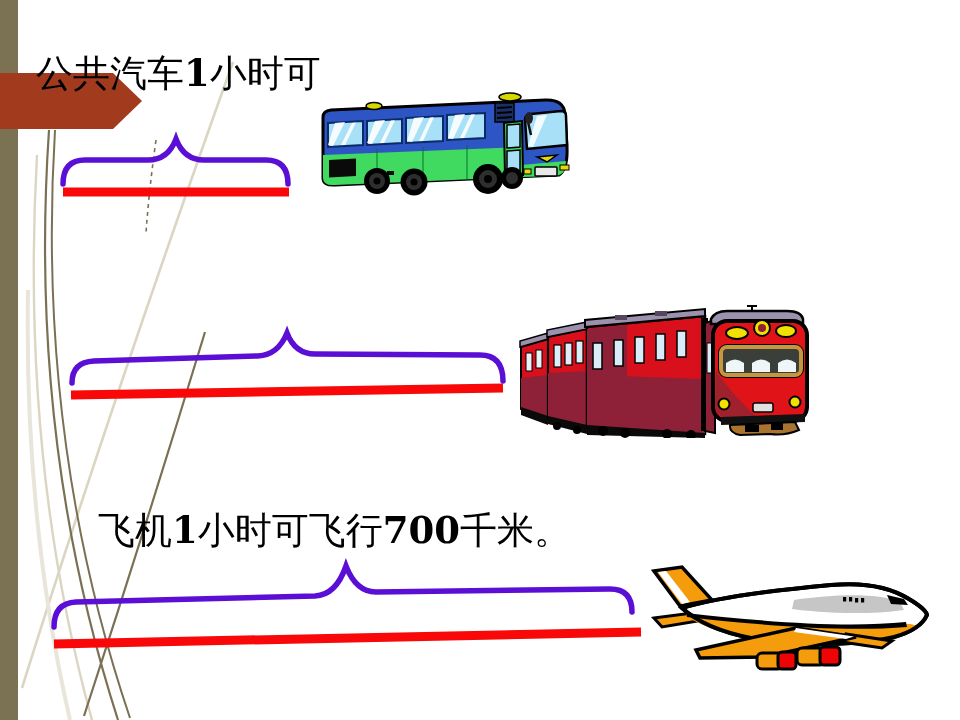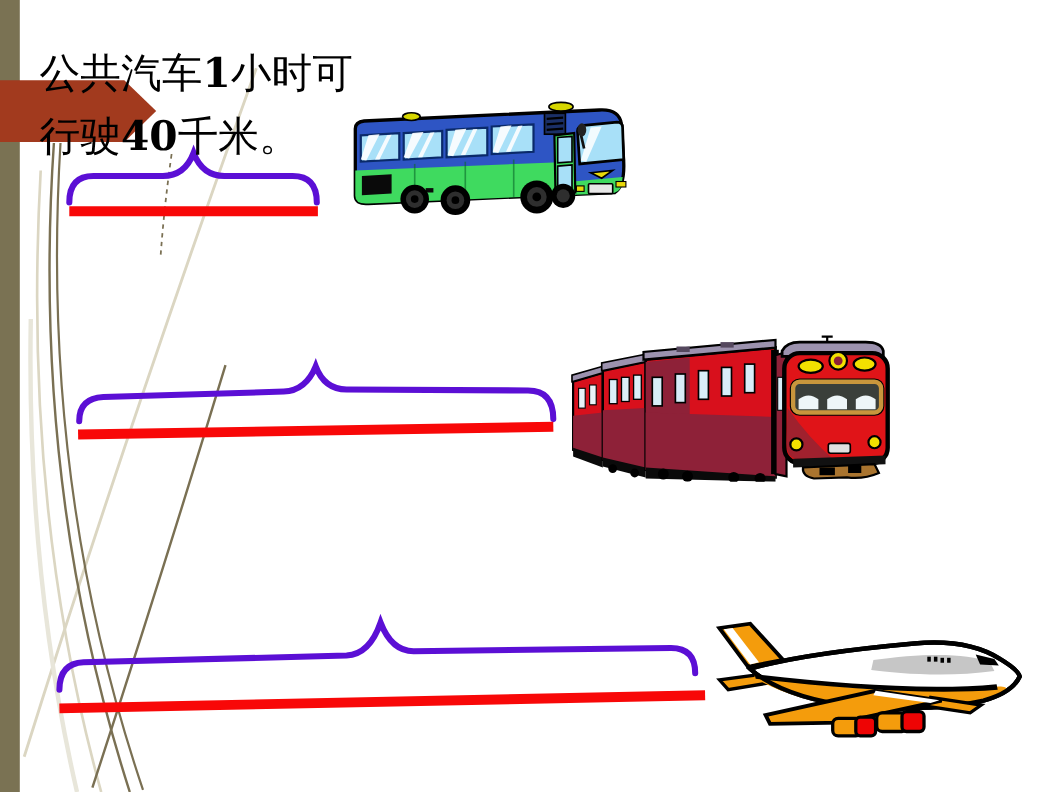--- a/index.html
+++ b/index.html
@@ -2,21 +2,21 @@
 <html><head>
 <meta charset="utf-8">
 <style>
   html,body { margin:0; padding:0; background:#888; }
   .slide {
     position:relative; width:960px; height:720px; background:#FFFFFF;
     overflow:hidden; font-family:"DejaVu Serif", serif;
   }
   .slide svg { position:absolute; pointer-events:none; }
   .stmt {
-    position:absolute; font-size:37px; line-height:57px; color:#000;
+    position:absolute; font-size:37px; line-height:71px; color:#000;
     white-space:nowrap; z-index:5;
   }
   .seg-bold { font-weight:700; }
 </style>
 </head>
 <body>
 
 <div class="slide">
 
   <svg style="left:0;top:0;z-index:0;" width="960" height="720" viewBox="0 0 960 720">
@@ -193,18 +193,20 @@
     <polygon points="150,70 210,79 118,99 54,100 50,92" fill="#F49C0C" stroke="#000" stroke-width="3.5"></polygon>
     <polygon points="150,70 208,78.5 200,81 148,74" fill="#FFFFFF"></polygon>
     <rect x="111" y="95" width="26" height="16" rx="5" fill="#F49C0C" stroke="#000" stroke-width="3"></rect>
     <rect x="132" y="94" width="18" height="17" rx="4" fill="#EE0404" stroke="#000" stroke-width="3"></rect>
     <rect x="151" y="90" width="28" height="17" rx="5" fill="#F49C0C" stroke="#000" stroke-width="3"></rect>
     <rect x="174" y="89" width="20" height="18" rx="4" fill="#EE0404" stroke="#000" stroke-width="3"></rect>
   </svg>
 
   <div class="stmt" style="left:36px; top:38px;">
     <div><span>公共汽车</span><span class="seg-bold">1</span><span>小时可</span></div>
-    <div><span>行驶</span><span class="seg-bold">40</span><span>千米。</span></div>
   </div>
 
 
+  <div class="stmt" style="left:98px; top:495px;">
+    <div><span>飞机</span><span class="seg-bold">1</span><span>小时可飞行</span><span class="seg-bold">700</span><span>千米。</span></div>
+  </div>
 
 </div>
 
 </body></html>

